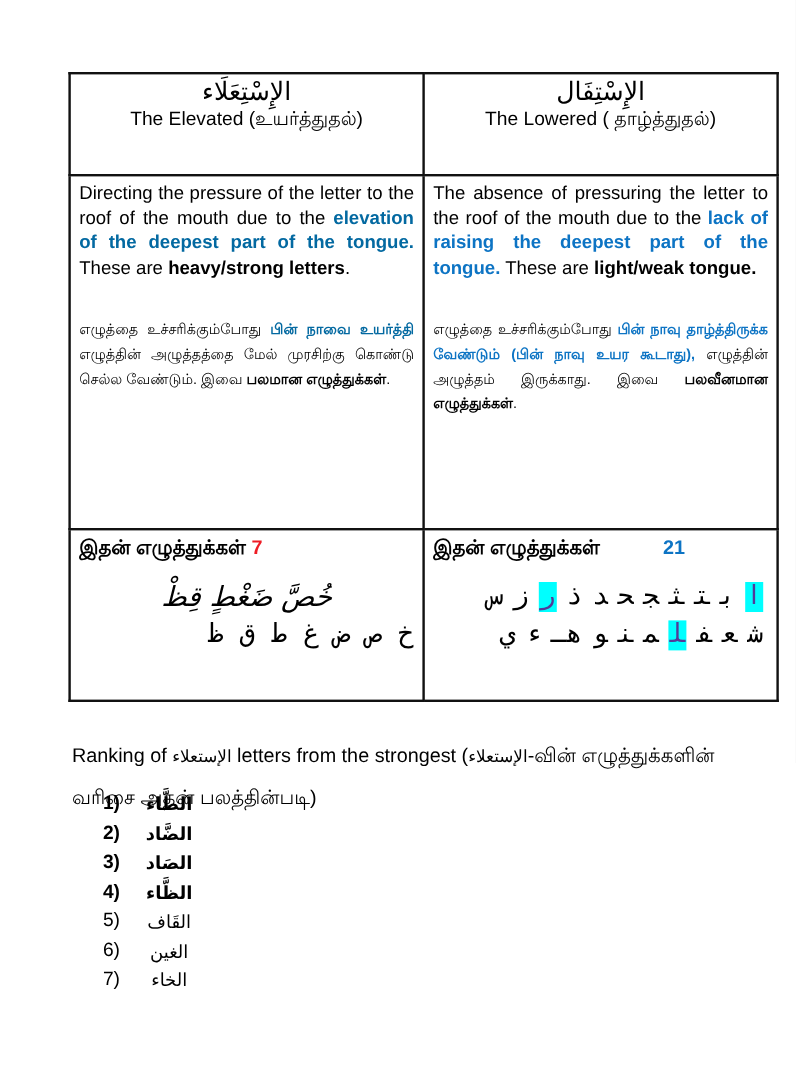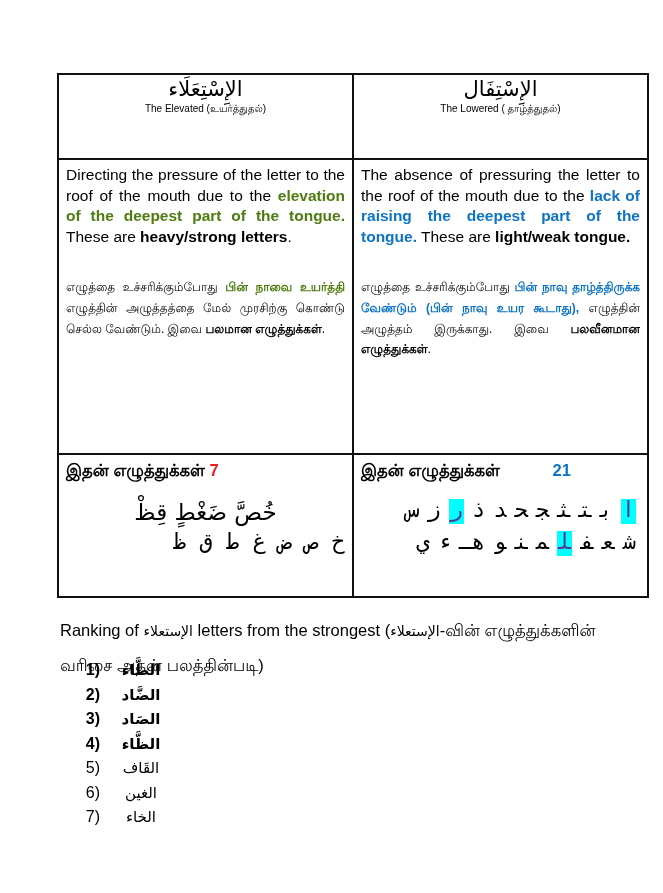--- a/index.html
+++ b/index.html
@@ -7,53 +7,54 @@
   .page{
     position:relative;
     width:663px;height:893px;
     background:#ffffff;
     margin:0 auto;
     font-family:"Liberation Sans","DejaVu Sans",sans-serif;
     color:#000;
     overflow:hidden;
   }
   table.main{
-    position:absolute;left:57px;top:73px;
+    position:absolute;left:57px;top:60px;
     width:559px;
     border-collapse:collapse;
     table-layout:fixed;
   }
   table.main td{
     border:2px solid #111;
     vertical-align:top;
     padding:3px 7px 4px 7px;
     width:279px;
   }
   tr.header-row td{height:78px;text-align:center;padding-top:1px;}
   tr.desc-row td{height:286px;}
   tr.letters-row td{height:134px;border-radius:15px;}
 
   .ar-title{font-size:21px;line-height:1.25;direction:rtl;font-family:"DejaVu Sans",sans-serif;}
-  .latin-title{font-size:10px;line-height:1.35;}
+  .latin-title{font-size:16px;line-height:1.35;}
 
   .en-para{font-size:15.5px;line-height:1.33;text-align:justify;margin:2px 0 0 0;}
   .ta-para{font-size:12px;line-height:1.72;text-align:justify;margin:30px 0 0 0;}
-  .red{color:#4d7c0f;font-weight:bold;}
+  .red{color:#0369a1;font-weight:bold;}
   .blue{color:#0d74c4;font-weight:bold;}
   .bi{font-weight:bold;}
 
   .letters-label{font-size:16.5px;font-weight:bold;margin:3px 0 0 0;}
   .count-red{color:#ee1c25;font-weight:bold;}
   .count-blue{color:#0d74c4;font-weight:bold;margin-left:48px;}
 
   .mnemonic{
     text-align:center;direction:rtl;
     font-size:23px;line-height:1.3;
     margin-top:16px;
     font-family:"DejaVu Sans",sans-serif;
+    font-style:italic;
   }
   .letters-line{
     text-align:right;direction:rtl;
     font-size:22px;line-height:1.45;
     font-family:Liberation Mono, monospace;
   }
   .letters-line span{margin:0 4px;}
   .letters-line .hl{
     background:#00ffff;
     color:#533a99;

